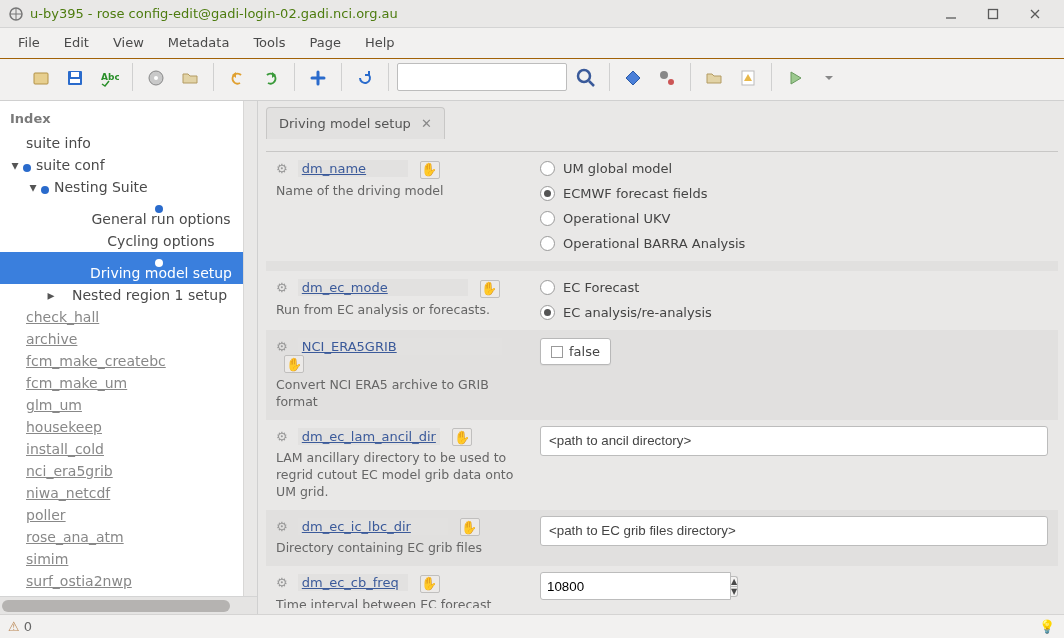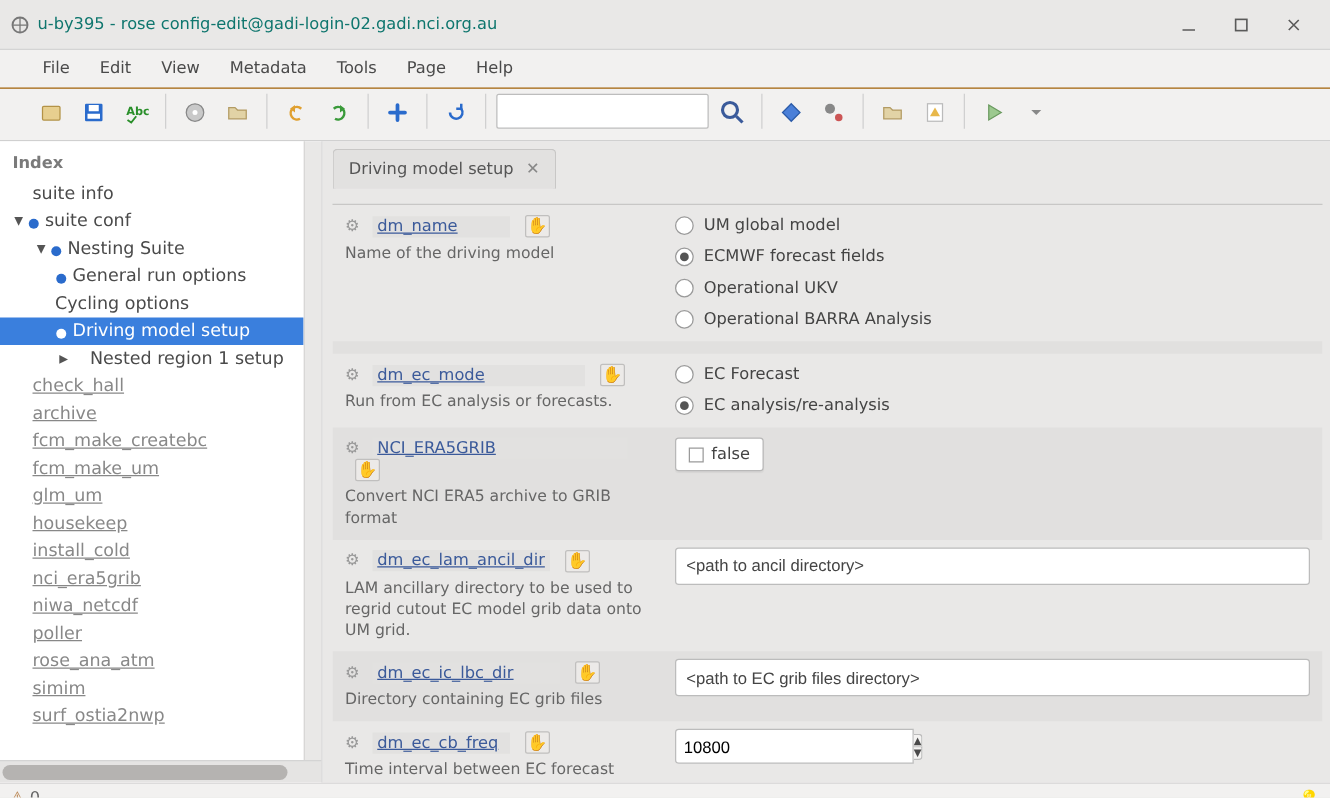--- a/index.html
+++ b/index.html
@@ -7,44 +7,44 @@
     margin: 0;
     font-family: "DejaVu Sans", Arial, sans-serif;
     font-size: 13px;
     color: #4a4a4a;
     background: #f2f1f0;
     width: 1064px;
     height: 638px;
     overflow: hidden;
   }
   .titlebar {
-    height: 40px;
+    height: 28px;
     background: #e9e8e7;
     display: flex;
     align-items: center;
     padding: 0 8px;
-    color: #0f766e;
+    color: #4d7c0f;
     font-size: 13px;
     border-bottom: 1px solid #d4d4d4;
   }
   .titlebar .logo {
     width: 16px; height: 16px; margin-right: 6px;
     display:inline-flex; align-items:center; justify-content:center;
   }
   .titlebar .spacer { flex: 1; }
   .winbtn {
     width: 42px; height: 28px; display:flex; align-items:center; justify-content:center;
     color:#5a5a5a;
   }
   .winbtn svg { width:12px; height:12px; }
   .menubar {
     height: 30px;
     display: flex;
     align-items: stretch;
-    padding: 0 22px;
+    padding: 0 6px;
     background: #f2f1f0;
   }
   .menubar .item {
     padding: 7px 12px;
     color: #4a4a4a;
   }
   .toolbar {
     height: 42px;
     display: flex;
     align-items: flex-start;
@@ -92,21 +92,21 @@
   .treerow.sel { background:#3a7fdd; color:#fff; }
   .treerow .arrow {
     width:14px; display:inline-block; text-align:center; color:#555;
   }
   .dot {
     width:10px; height:10px; display:inline-block; margin-right:4px; vertical-align:middle;
   }
   .indent0 { padding-left: 8px; }
   .indent1 { padding-left: 26px; }
   .indent2 { padding-left: 44px; }
-  .indent3 { padding-left: 44px; }
+  .indent3 { padding-left: 87px; flex-direction: column; }
   .graylink { color:#888; text-decoration:underline; }
   .hscroll {
     height:18px; background:#e5e4e3;
     position:relative; border-top:1px solid #d4d4d4;
   }
   .hscroll .thumb {
     position:absolute; left:2px; top:3px; height:12px; width:228px;
     background:#b5b3b1; border-radius:6px;
   }
   .scrollgutter {

